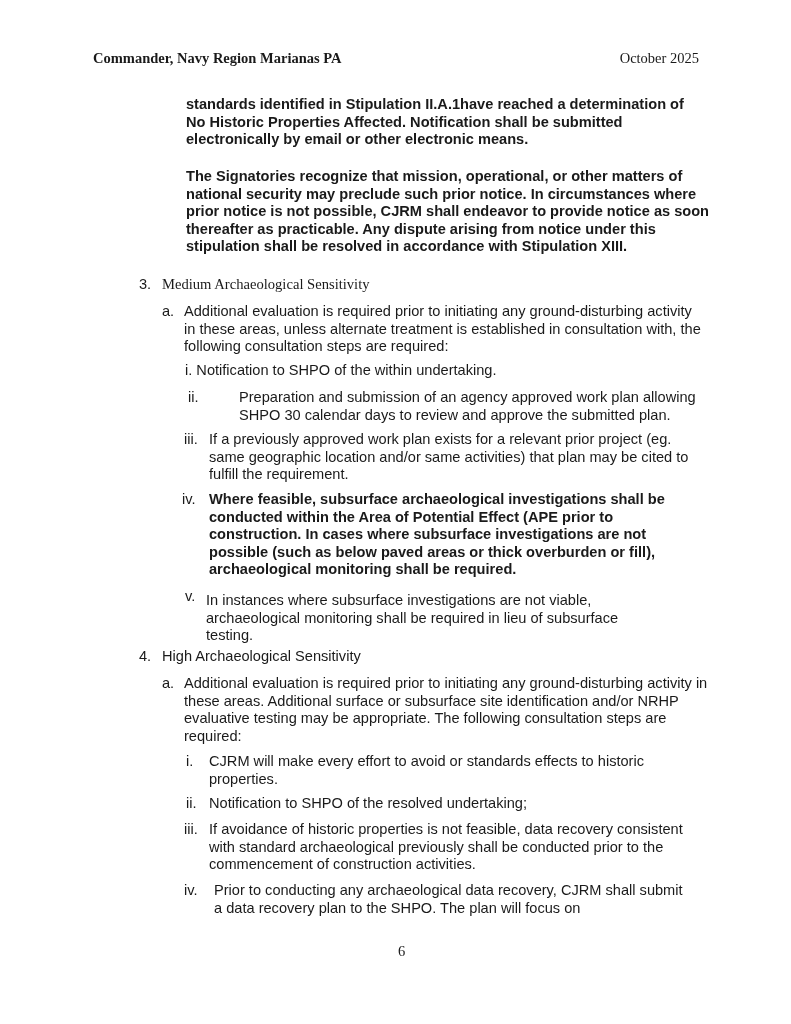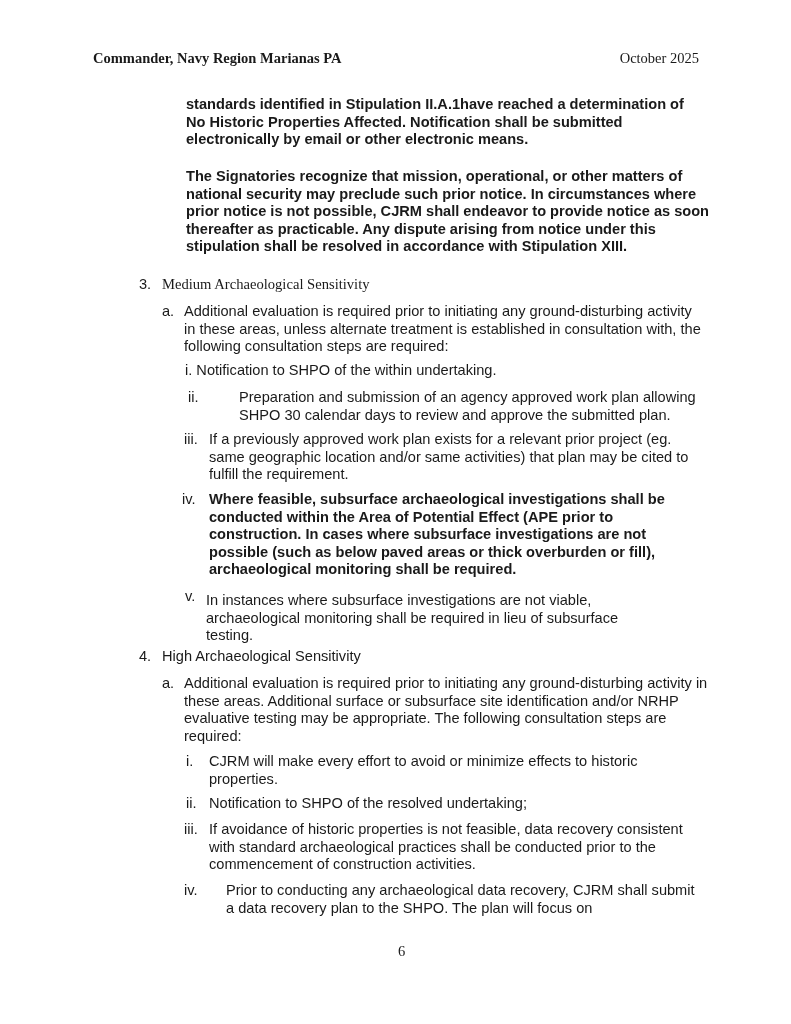--- a/index.html
+++ b/index.html
@@ -51,25 +51,25 @@
   <div class="lbl" style="left:185px; top:588px;">v.</div>
   <div class="blk" style="left:206px; top:592px; width:440px;">In instances where subsurface investigations are not viable, archaeological monitoring shall be required in lieu of subsurface testing.</div>
 
   <div class="lbl" style="left:139px; top:648px;">4.</div>
   <div class="lbl" style="left:162px; top:648px;">High Archaeological Sensitivity</div>
 
   <div class="lbl" style="left:162px; top:675px;">a.</div>
   <div class="blk" style="left:184px; top:675px; width:525px;">Additional evaluation is required prior to initiating any ground-disturbing activity in these areas. Additional surface or subsurface site identification and/or NRHP evaluative testing may be appropriate. The following consultation steps are required:</div>
 
   <div class="lbl" style="left:186px; top:753px;">i.</div>
-  <div class="blk" style="left:209px; top:753px; width:470px;">CJRM will make every effort to avoid or minimize effects to historic properties.</div>
+  <div class="blk" style="left:209px; top:753px; width:470px;">CJRM will make every effort to avoid or standards effects to historic properties.</div>
 
   <div class="lbl" style="left:186px; top:795px;">ii.</div>
   <div class="blk" style="left:209px; top:795px; width:490px;">Notification to SHPO of the resolved undertaking;</div>
 
   <div class="lbl" style="left:184px; top:821px;">iii.</div>
-  <div class="blk" style="left:209px; top:821px; width:500px;">If avoidance of historic properties is not feasible, data recovery consistent with standard archaeological practices shall be conducted prior to the commencement of construction activities.</div>
+  <div class="blk" style="left:209px; top:821px; width:500px;">If avoidance of historic properties is not feasible, data recovery consistent with standard archaeological previously shall be conducted prior to the commencement of construction activities.</div>
 
   <div class="lbl" style="left:184px; top:882px;">iv.</div>
-  <div class="blk" style="left:226px; top:882px; width:480px;">Prior to conducting any archaeological data recovery, CJRM shall submit a data recovery plan to the SHPO. The plan will focus on</div>
+  <div class="blk" style="left:214px; top:882px; width:480px;">Prior to conducting any archaeological data recovery, CJRM shall submit a data recovery plan to the SHPO. The plan will focus on</div>
 </div>
 
 <div class="footer">6</div>
 
 </body></html>

